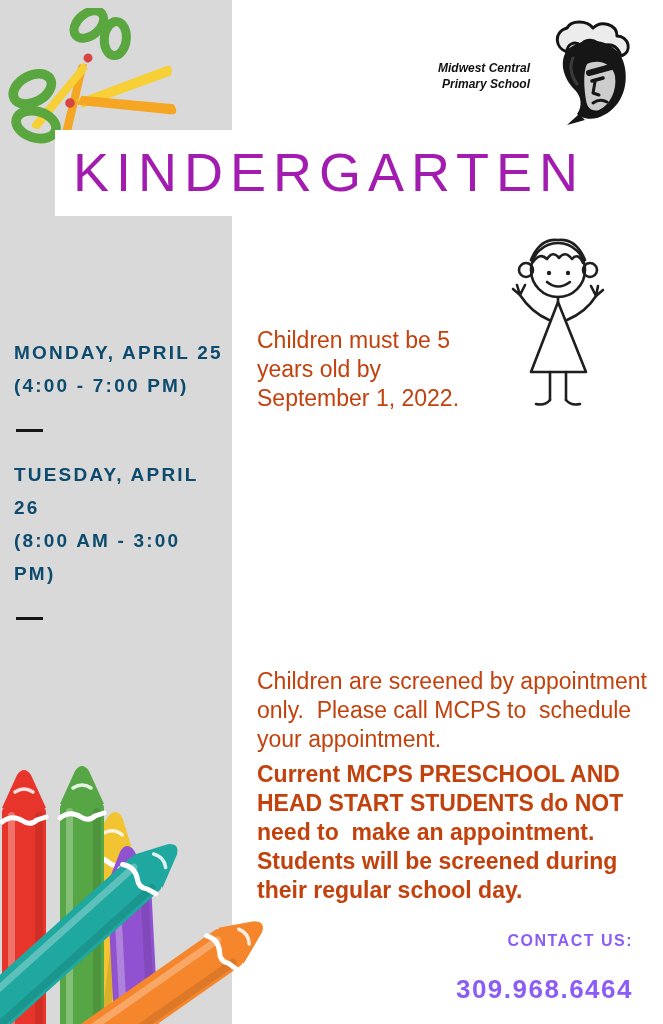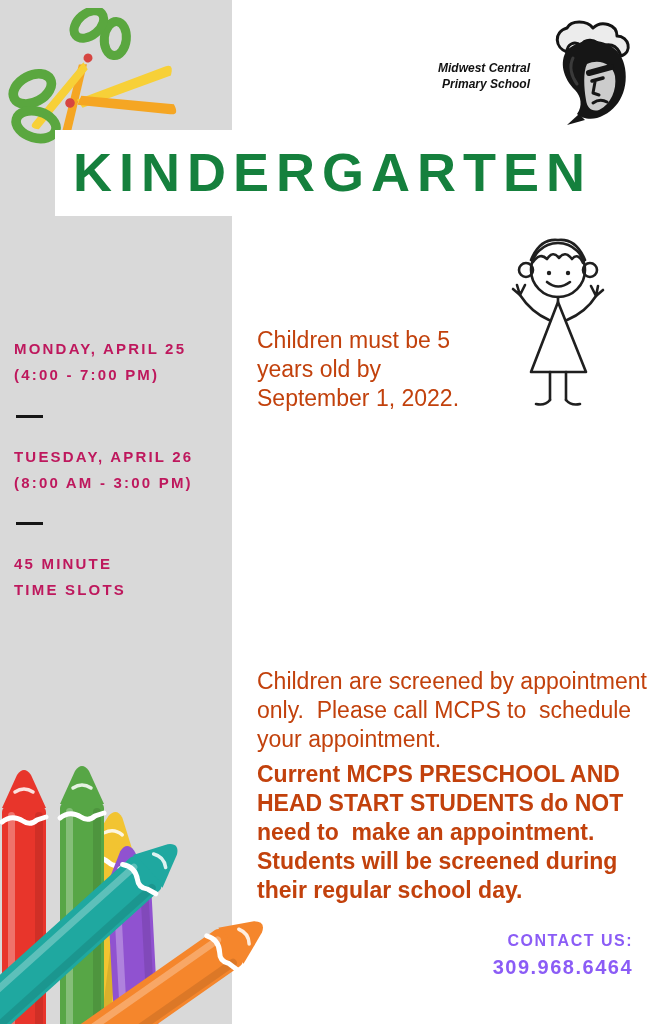--- a/index.html
+++ b/index.html
@@ -8,46 +8,46 @@
     background:#ffffff;font-family:"Liberation Sans",sans-serif;color:#111111;
   }
   .gray-band{position:absolute;left:0;top:0;width:232px;height:1024px;background:#d9d9d9;z-index:0;}
   .scissors{position:absolute;left:8px;top:8px;z-index:1;}
   .school-name{
     position:absolute;right:133px;top:60px;width:170px;text-align:right;
     font-size:12px;font-weight:bold;font-style:italic;line-height:1.35;z-index:2;
   }
   .mascot{position:absolute;left:537px;top:18px;z-index:2;}
   .title-line{
-    position:absolute;left:55px;background:#ffffff;color:#15803d;
-    font-weight:bold;font-size:54px;letter-spacing:7px;
+    position:absolute;left:55px;background:#ffffff;color:#a21caf;
+    font-weight:normal;font-size:54px;letter-spacing:7px;
     padding:11px 16px 13px 18px;white-space:nowrap;z-index:3;
   }
   .title-line1{top:130px;}
   .title-line2{top:224px;}
   .schedule{
     position:absolute;left:14px;top:336px;width:212px;z-index:2;
-    font-size:15px;font-weight:bold;letter-spacing:2.2px;line-height:1.75;color:#be185d;
+    font-size:19px;font-weight:bold;letter-spacing:2.2px;line-height:1.75;color:#0c4a6e;
   }
   .schedule-divider{width:27px;height:3px;background:#161616;margin:26px 0 26px 2px;}
   .duration{margin-top:2px;}
   .para{
     position:absolute;left:257px;z-index:2;font-size:23px;line-height:29px;
     color:#c2410c;white-space:pre-wrap;
   }
   .para-age{top:326px;width:228px;}
   .para-items{top:447px;width:402px;}
   .para-appt{top:649px;width:402px;margin-top:18px;}
   .para-note{top:760px;width:402px;font-weight:bold;}
   .stick-figure{position:absolute;left:486px;top:218px;z-index:2;}
   .contact{
     position:absolute;right:30px;top:932px;text-align:right;z-index:2;color:#8b5cf6;
   }
   .contact-label{font-size:16px;font-weight:bold;letter-spacing:1.5px;}
-  .contact-phone{font-size:20px;font-weight:bold;letter-spacing:1.5px;margin-top:6px;}
+  .contact-phone{font-size:26px;font-weight:bold;letter-spacing:1.5px;margin-top:24px;}
   .crayons{position:absolute;left:0;top:754px;z-index:2;}
 </style>
 </head>
 <body>
 
 <div class="poster">
 
   <div class="gray-band"></div>
 
   <div class="scissors">
@@ -94,24 +94,20 @@
     <div>
       <div>MONDAY, APRIL 25</div>
       <div>(4:00 - 7:00 PM)</div>
     </div>
     <div class="schedule-divider"></div>
     <div>
       <div>TUESDAY, APRIL 26</div>
       <div>(8:00 AM - 3:00 PM)</div>
     </div>
     <div class="schedule-divider"></div>
-    <div class="duration">
-      <div>45 MINUTE</div>
-      <div>TIME SLOTS</div>
-    </div>
   </div>
 
   <div class="para para-age">Children must be 5 years old by September 1, 2022.</div>
 
   <div class="stick-figure">
     <svg width="128" height="198" viewBox="0 0 128 198" xmlns="http://www.w3.org/2000/svg" fill="none" stroke="#1f1f1f" stroke-width="2.6" stroke-linecap="round" stroke-linejoin="round">
       <circle cx="72" cy="52" r="27"></circle>
       <path d="M45 42 Q54 20 72 22 Q90 20 99 42"></path>
       <path d="M47 44 Q54 34 61 41 Q67 32 73 40 Q79 32 86 41 Q92 34 97 45"></path>
       <circle cx="40" cy="52" r="7"></circle>

